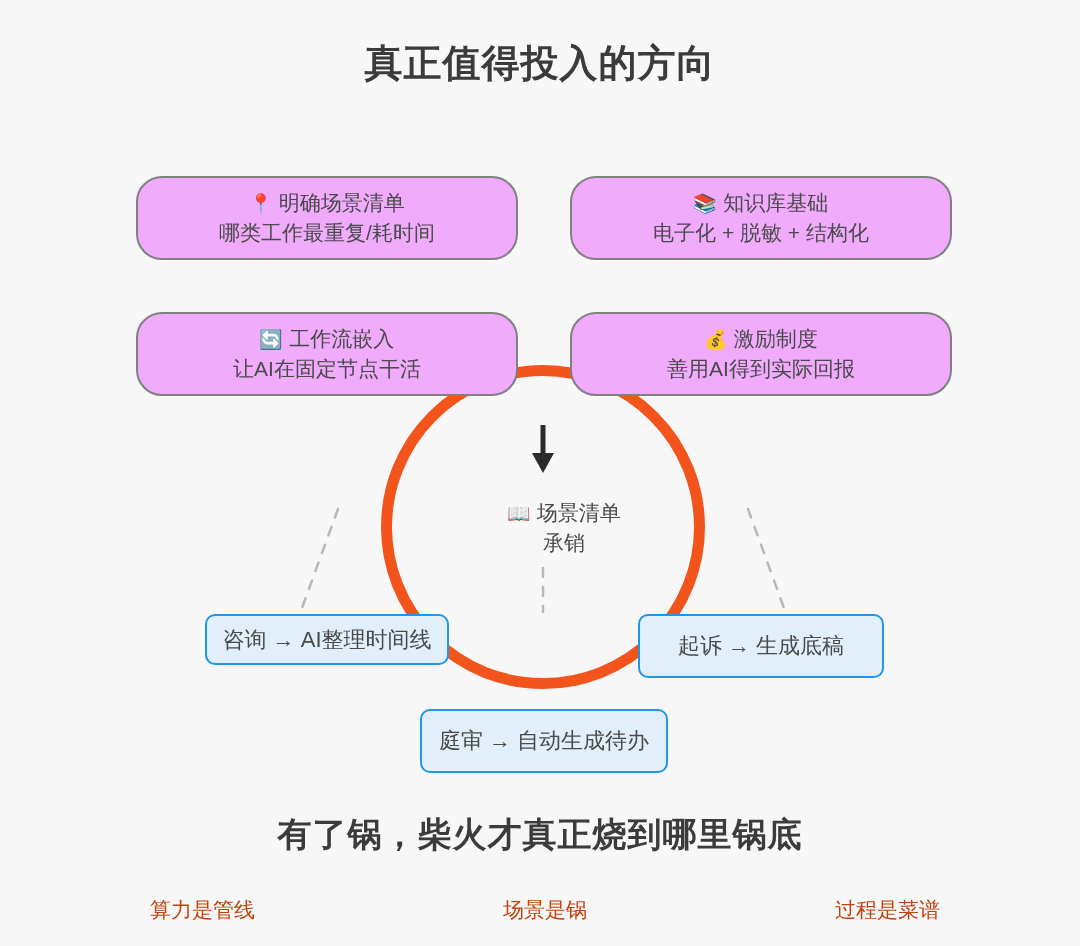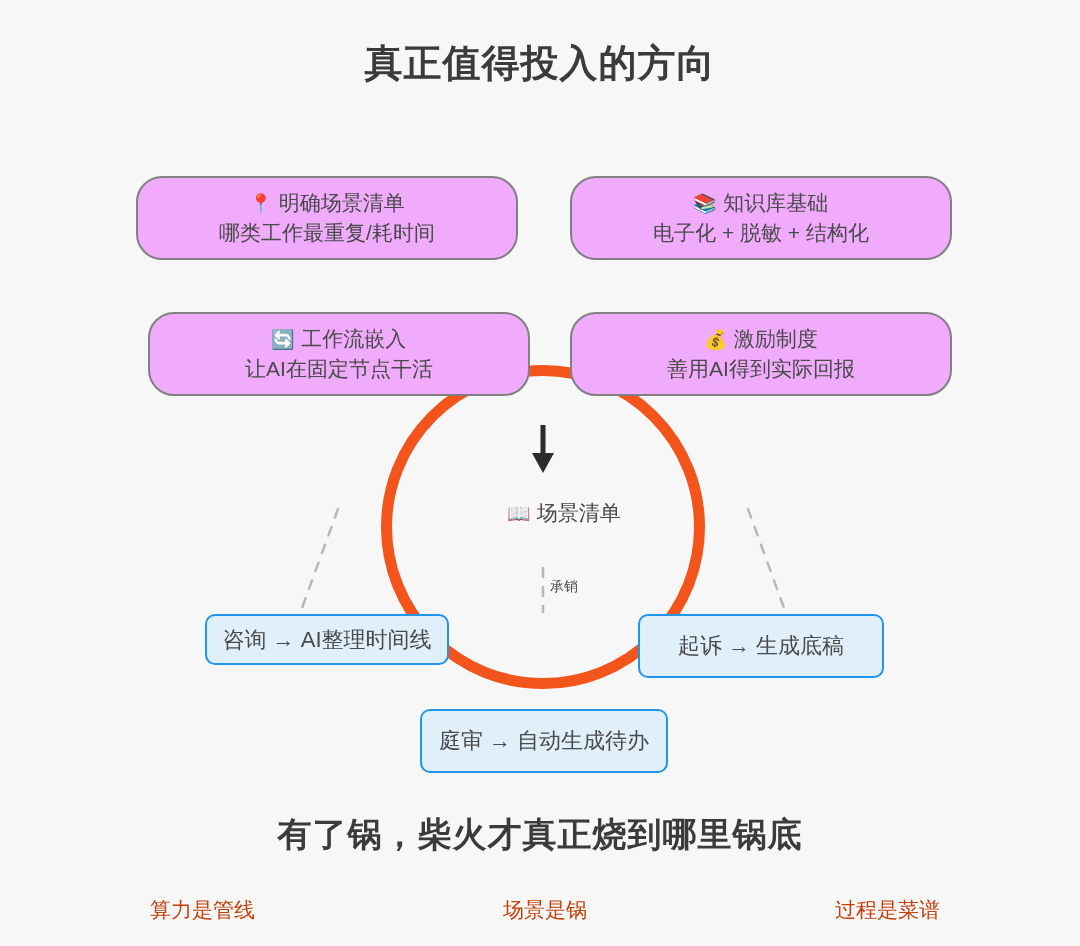--- a/index.html
+++ b/index.html
@@ -60,21 +60,21 @@
     color: #4a4a4a;
     white-space: nowrap;
   }
   .card .emoji {
     font-size: 19px;
     margin-right: 6px;
   }
 
   #card-scene     { left: 136px; top: 176px; width: 382px; height: 84px; }
   #card-kb        { left: 570px; top: 176px; width: 382px; height: 84px; }
-  #card-workflow  { left: 148px; top: 312px; width: 382px; height: 84px; }
+  #card-workflow  { left: 136px; top: 312px; width: 382px; height: 84px; }
   #card-incentive { left: 570px; top: 312px; width: 382px; height: 84px; }
 
   
   #ring {
     position: absolute;
     left: 381px;
     top: 365px;
     width: 324px;
     height: 324px;
     border: 11px solid #f2541b;
@@ -101,24 +101,23 @@
     text-align: center;
     z-index: 7;
     line-height: 1.45;
   }
   #center-label .line1 {
     font-size: 21px;
     color: #4a4a4a;
     white-space: nowrap;
   }
   #center-label .line2 {
-    font-size: 14px;
-    color: #4a4a4a;
-    white-space: nowrap;
-    margin-top: 48px;
+    font-size: 21px;
+    color: #4a4a4a;
+    white-space: nowrap;
   }
   #center-label .emoji { font-size: 19px; margin-right: 6px; }
 
   
   #connectors {
     position: absolute;
     left: 0;
     top: 0;
     width: 1080px;
     height: 946px;

